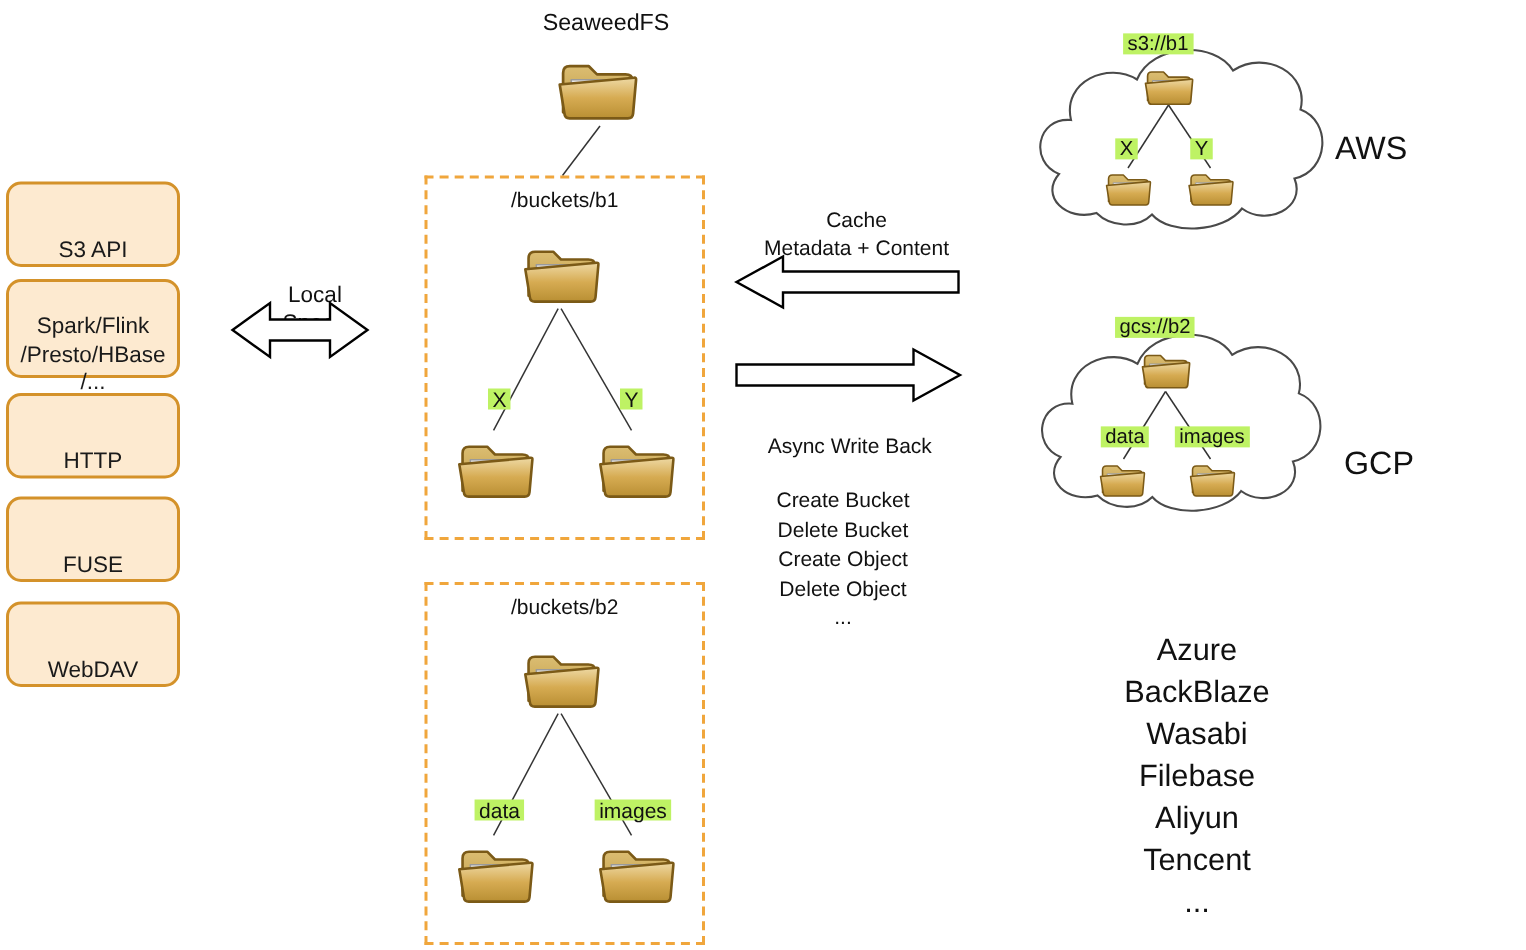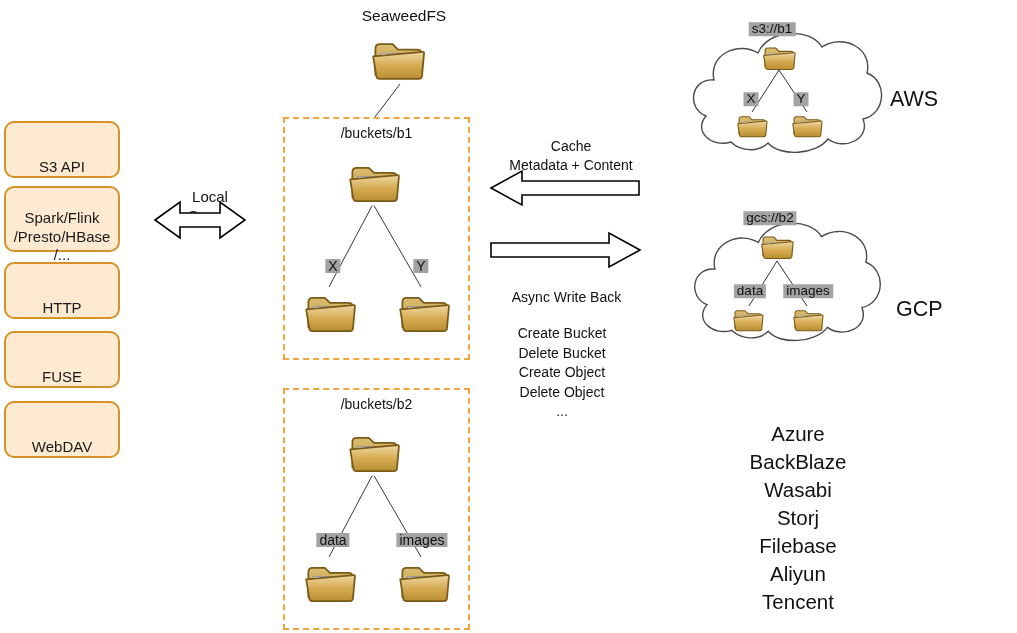--- a/index.html
+++ b/index.html
@@ -17,21 +17,21 @@
     background:#fdead0; border:2px solid #d4922a; border-radius:10px;
     display:flex; align-items:center; justify-content:center;
     text-align:center; font-size:15px; line-height:1.25; color:#1a1a1a;
   }
 
   .dashed-box { position:absolute; border:2px dashed #f0a63c; background:transparent;text-decoration:underline; }
   .box-title { position:absolute; top:6px; left:0; width:100%; text-align:center; font-size:14px; }
 
   .node-label {
     position:absolute; transform:translate(-50%,-50%);
-    background:#a3a3a3; padding:0 3px; font-size:14px; line-height:1; white-space:nowrap;
+    background:#bef264; padding:0 3px; font-size:14px; line-height:1; white-space:nowrap;
   }
   .cloud-title, .cloud-node { font-size:13.5px; }
 
   .tree-lines { position:absolute; left:0; top:0; width:100%; height:100%; pointer-events:none; }
   .tree-lines line { stroke:#333; stroke-width:1; }
 
   .folder { position:absolute; overflow:visible; }
 
   .arrow-shape { fill:#fff; stroke:#000; stroke-width:1.6; }
 
@@ -201,20 +201,19 @@
     <svg class="folder" style="left:108px; top:100px; width:34px; height:27px;" viewBox="0 0 64 52">
         <use href="#folderIcon"></use>
       </svg>
   </div>
   <div class="big-label" style="left:896px; top:297px;">GCP</div>
 
   <div class="providers abs" style="left:712px; top:420px; width:172px;">
     <div>Azure</div>
     <div>BackBlaze</div>
     <div>Wasabi</div>
-    <div>Storj</div>
     <div>Filebase</div>
     <div>Aliyun</div>
     <div>Tencent</div>
     <div>...</div>
   </div>
 
 </div>
 
 </body></html>

